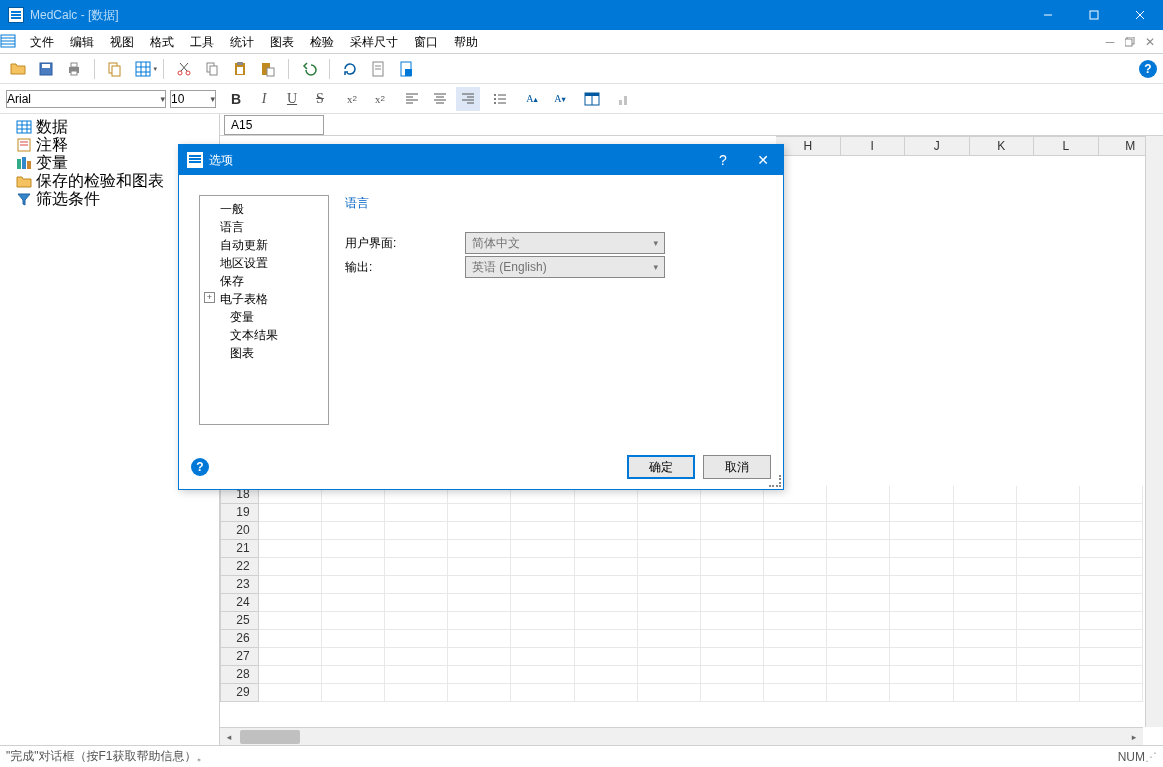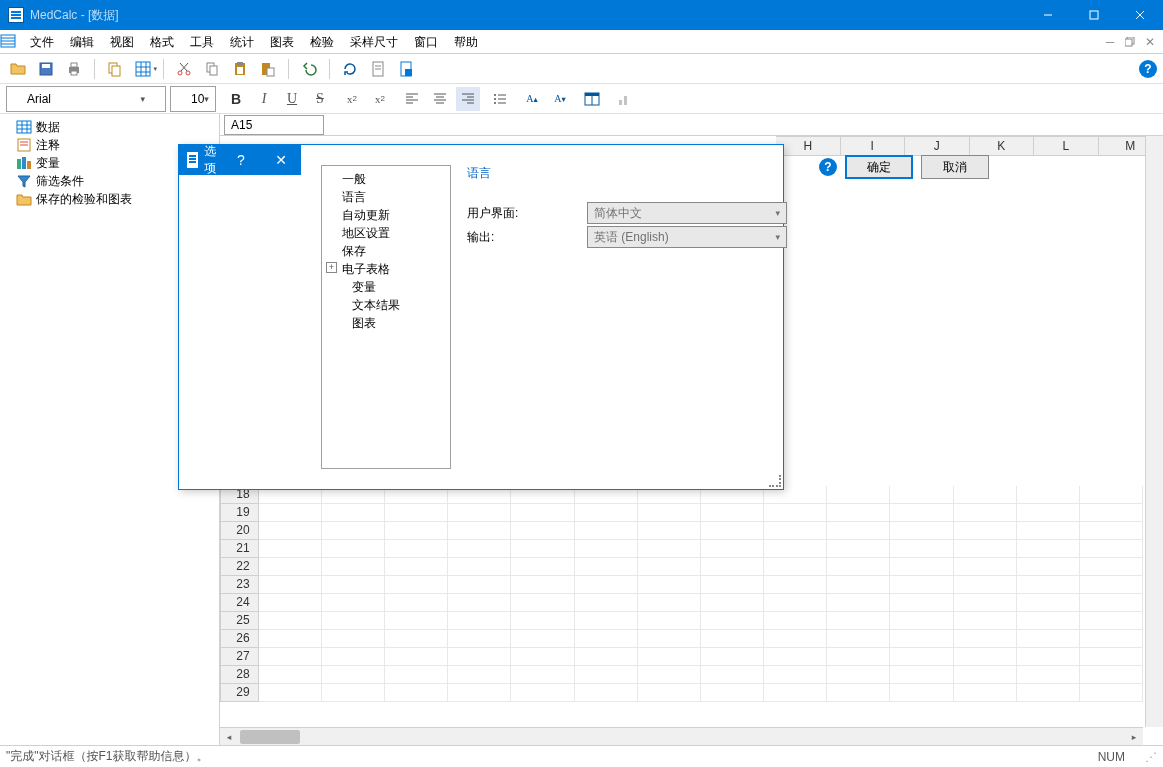--- a/index.html
+++ b/index.html
@@ -24,57 +24,57 @@
 
 .toolbar { height: 30px; background: #fff; border-bottom: 1px solid #e0e0e0; display: flex; align-items: center; padding: 0 6px; gap: 4px; }
 .toolbar .sep { width: 1px; height: 20px; background: #d0d0d0; margin: 0 4px; }
 .tbtn { width: 24px; height: 24px; display: flex; align-items: center; justify-content: center; color: #555; position: relative; }
 .tbtn svg { width: 16px; height: 16px; }
 .toolbar .help-right { margin-left: auto; }
 .help-circle { width: 18px; height: 18px; border-radius: 50%; background: #0078d7; color: #fff; display:flex; align-items:center; justify-content:center; font-weight:bold; font-size:12px;}
 
 
 .format-bar { height: 30px; border-bottom: 1px solid #e0e0e0; display: flex; align-items: center; padding: 0 6px; gap: 4px;}
-.combo { height: 26px; border: 1px solid #a0a0a0; background: #fff; display: flex; align-items: center; padding: 0 20px; font-size: 12px; }
+.combo { height: 18px; border: 1px solid #a0a0a0; background: #fff; display: flex; align-items: center; padding: 0 0; font-size: 12px; }
 .combo.font { width: 160px; }
 .combo.size { width: 46px; text-align: right; }
 .combo .arrow { margin-left: auto; font-size: 9px; color: #555;}
 .fmt-btn { width: 24px; height: 24px; display: flex; align-items: center; justify-content: center; font-family: "Times New Roman", serif; font-size: 14px; color: #555; }
 .fmt-btn.bold { font-weight: bold; font-family: Arial; color:#333;}
 .fmt-btn.italic { font-style: italic; font-family: "Times New Roman"; }
 .fmt-btn.underline { text-decoration: underline; }
 .fmt-btn.strike { text-decoration: line-through; }
 
 
 .main { display: flex; height: calc(100% - 30px - 24px - 30px - 30px - 22px); }
 .sidebar { width: 220px; background: #fff; border-right: 1px solid #d0d0d0; padding: 4px 2px; }
-.tree-item { display: flex; align-items: center; height: 18px; padding-left: 14px; gap: 4px; font-size: 12px; }
+.tree-item { display: flex; align-items: center; height: 18px; padding-left: 14px; gap: 4px; font-size: 16px; }
 .tree-icon { width: 16px; height: 14px; display:inline-flex; align-items:center; justify-content:center;}
 .content { flex: 1; display: flex; flex-direction: column; position: relative; }
 .cell-ref-bar { height: 22px; border-bottom: 1px solid #d0d0d0; display: flex; align-items: center; }
 .cell-ref { width: 100px; height: 20px; border: 1px solid #a0a0a0; margin: 0 4px; padding: 0 6px; display: flex; align-items: center; font-size: 12px; background:#fff;}
 .spreadsheet { flex: 1; position: relative; overflow: hidden; background: #fff;}
 .col-headers { display: flex; height: 20px; position: absolute; top: 0; left: 0; right:0; }
 .col-h { width: 66px; height: 20px; border: 1px solid #d0d0d0; border-left: none; background: #f0f0f0; text-align: center; line-height: 18px; font-size: 12px; color:#333;}
 .row-area { position: absolute; top: 20px; bottom: 20px; left: 0; right: 20px; overflow: hidden;}
 .row { display: flex; height: 18px; }
 .row-h { width: 40px; border: 1px solid #d0d0d0; border-top: none; background: #f0f0f0; text-align: right; padding-right: 8px; line-height: 17px; font-size: 12px; color:#333;}
 .cell { width: 66px; border-right: 1px solid #e8e8e8; border-bottom: 1px solid #e8e8e8; height: 18px;}
 .hscroll { position: absolute; bottom: 0; left: 0; right: 20px; height: 18px; background: #f0f0f0; border-top:1px solid #d0d0d0; display:flex;}
 .hscroll .thumb { width: 60px; height: 14px; background:#c0c0c0; margin:2px; border-radius:2px;}
 .hscroll .btn { width:18px; height:18px; display:flex; align-items:center; justify-content:center; color:#666; font-size:9px;}
 .hscroll .track { flex:1; }
 .vscroll { position: absolute; top: 0; bottom: 18px; right: 0; width: 18px; background: #f0f0f0; border-left:1px solid #d0d0d0;}
 
 
 .statusbar { height: 22px; border-top: 1px solid #d0d0d0; display: flex; align-items: center; padding: 0 6px; font-size: 12px; color:#555;}
-.statusbar .right { margin-left: auto; display:flex; gap:20px; }
-
-
-.dialog { position: absolute; left: 178px; top: 144px; width: 606px; height: 346px; background: #fff; border: 1px solid #0078d7; box-shadow: 2px 2px 8px rgba(0,0,0,0.2); display:flex; flex-direction:row;}
+.statusbar .right { margin-left: auto; display:flex; }
+
+
+.dialog { position: absolute; left: 178px; top: 144px; width: 606px; height: 346px; background: #fff; border: 1px solid #0078d7; box-shadow: 2px 2px 8px rgba(0,0,0,0.2); display:flex; flex-direction:column;}
 .dialog-title { height: 30px; background: #0078d7; color: #fff; display: flex; align-items: center; padding-left: 8px; font-size: 12px;}
 .dialog-title .dlg-icon { width:16px; height:16px; margin-right:6px; background:#fff; position:relative;}
 .dialog-title .dlg-icon::before { content:""; position:absolute; left:2px; right:2px; top:3px; height:2px; background:#0078d7; box-shadow: 0 3px 0 #0078d7, 0 6px 0 #0078d7; }
 .dialog-title .dlg-controls { margin-left:auto; display:flex;}
 .dialog-title .dlg-btn { width: 40px; height:30px; display:flex; align-items:center; justify-content:center; font-size:14px;}
 .dialog-body { flex:1; display:flex; padding: 20px; gap: 16px;}
 .dialog-tree { width: 130px; border: 1px solid #a0a0a0; background:#fff; padding: 4px 2px; font-size:12px;}
 .dt-item { padding: 1px 0 1px 18px; position: relative; line-height:16px;}
 .dt-item .expand { position:absolute; left:2px; top:2px; width:11px; height:11px; border:1px solid #888; font-size:9px; line-height:9px; text-align:center; color:#555; background:#fff;}
 .dt-item.child { padding-left: 28px;}
@@ -349,32 +349,32 @@
               <rect x="1" y="3" width="4" height="10" fill="#3a8"></rect>
               <rect x="6" y="1" width="4" height="12" fill="#38c"></rect>
               <rect x="11" y="5" width="4" height="8" fill="#c83"></rect>
             </svg>
           </span>
           <span>变量</span>
         </div>
         <div class="tree-item">
           <span class="tree-icon">
             <svg width="16" height="14">
+              <path d="M1 3h5l1 2h8v8H1z" fill="#f5c262" stroke="#c08a20"></path>
+            </svg>
+          </span>
+          <span>保存的检验和图表</span>
+        </div>
+        <div class="tree-item">
+          <span class="tree-icon">
+            <svg width="16" height="14">
               <path d="M2 2h12l-5 6v5l-2-1V8z" fill="#38c" stroke="#2060a0"></path>
             </svg>
           </span>
           <span>筛选条件</span>
-        </div>
-        <div class="tree-item">
-          <span class="tree-icon">
-            <svg width="16" height="14">
-              <path d="M1 3h5l1 2h8v8H1z" fill="#f5c262" stroke="#c08a20"></path>
-            </svg>
-          </span>
-          <span>保存的检验和图表</span>
         </div>
       </div>
   </div>
   <div class="content">
     <div class="cell-ref-bar">
       <div class="cell-ref">A15</div>
     </div>
     <div class="spreadsheet">
       <div class="col-headers" id="colh" style="left:556px;">
           <div class="col-h">H</div>

